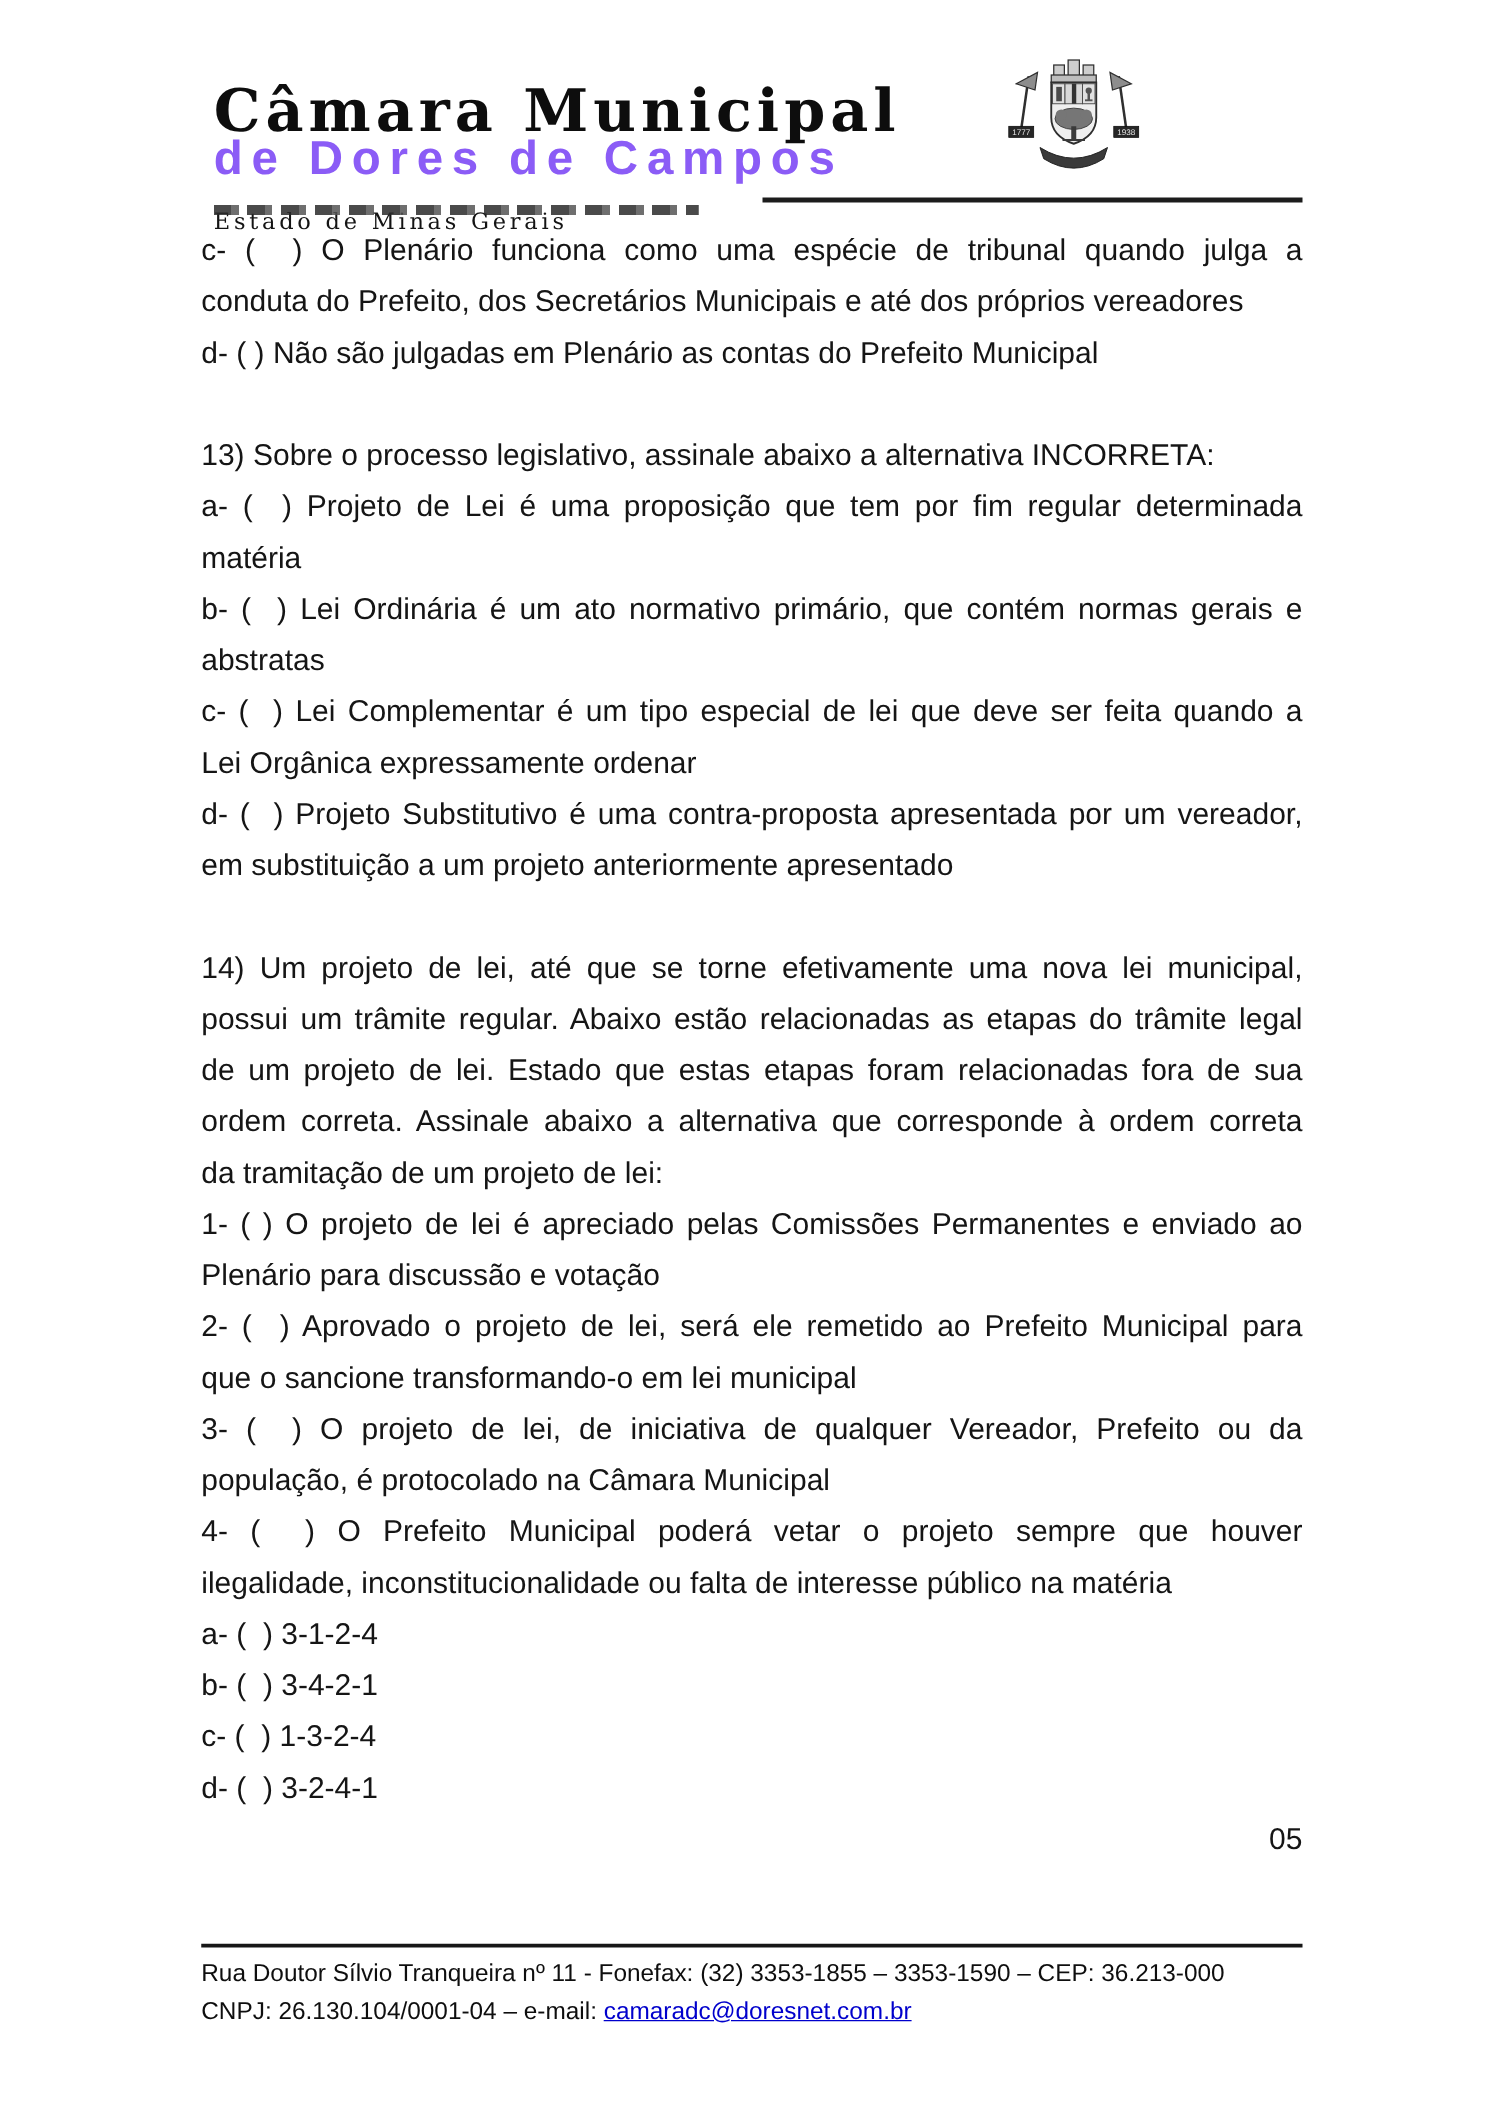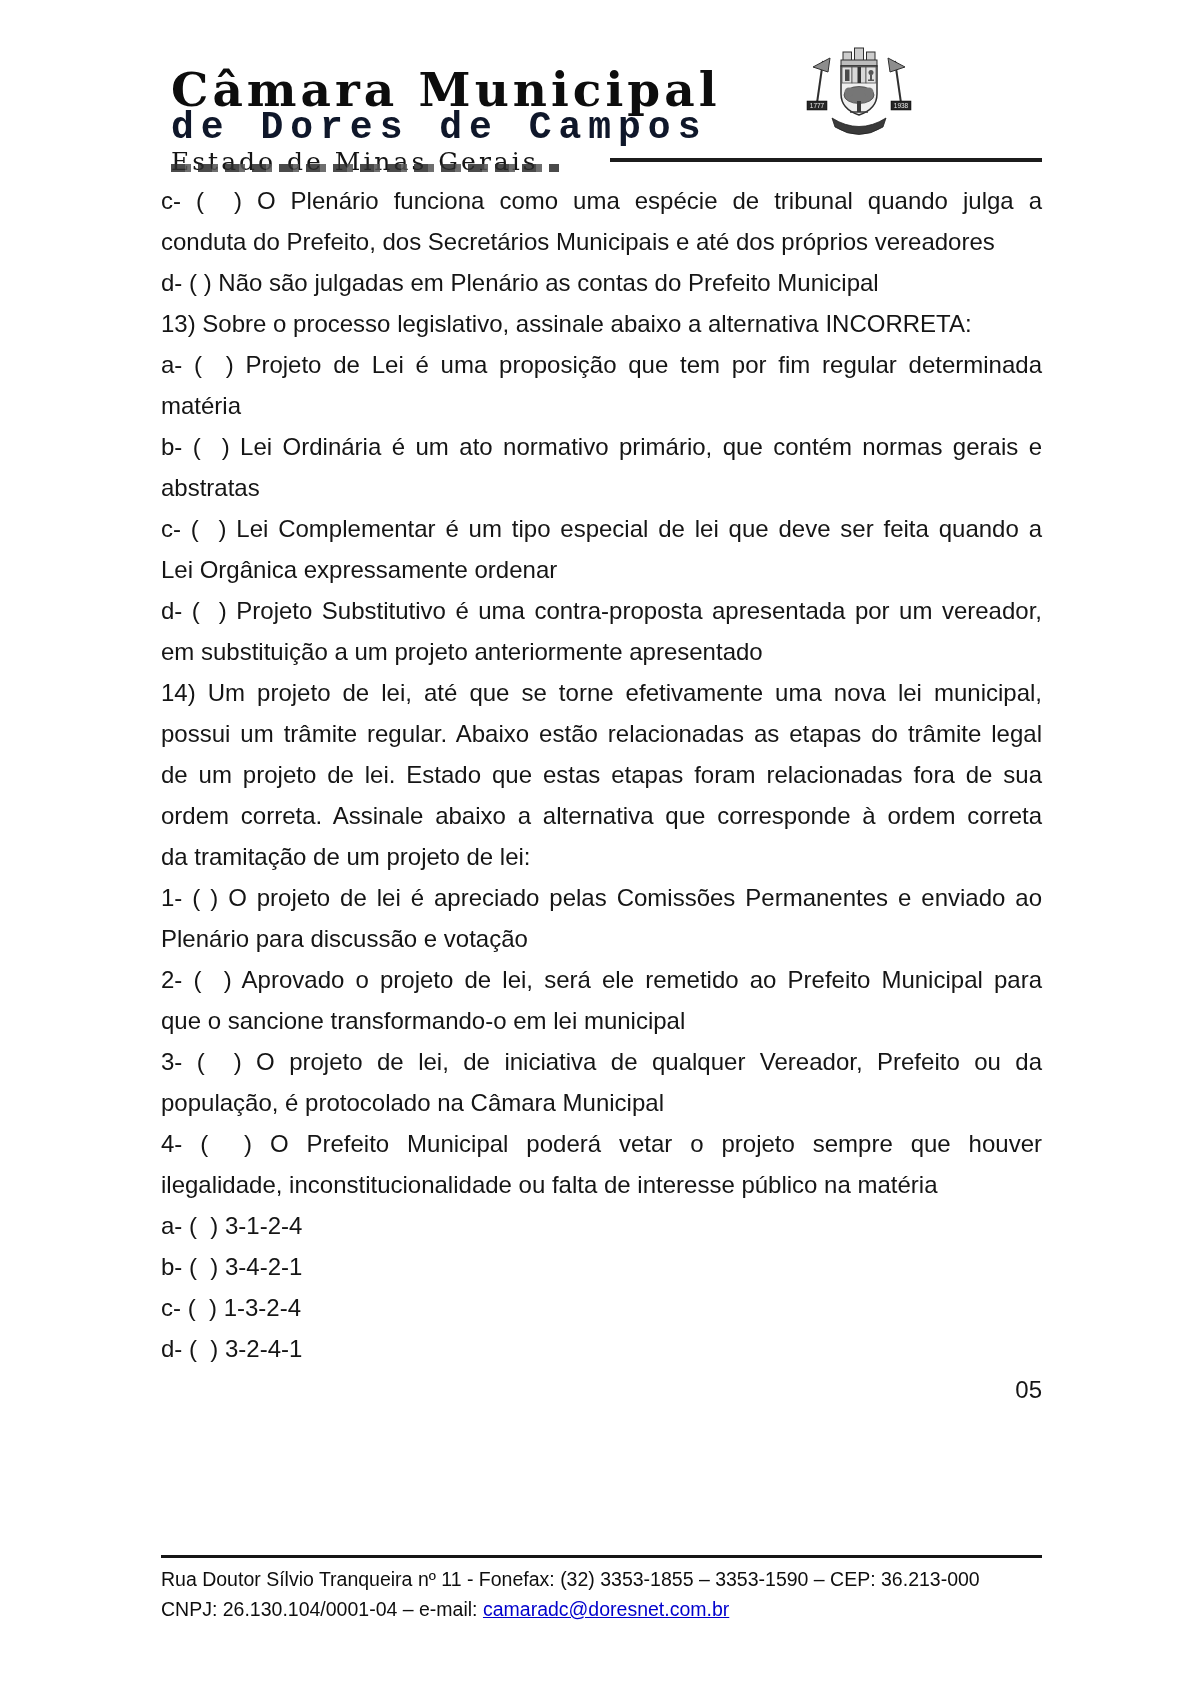--- a/index.html
+++ b/index.html
@@ -12,47 +12,47 @@
     color:#111111;
   }
   
   .hdr{position:absolute;left:171px;top:70px;}
   .hdr .t1{
     font-family:"DejaVu Serif","Liberation Serif",serif;
     font-weight:bold;font-size:47px;line-height:40px;
     letter-spacing:4px;color:#0d0d0d;white-space:nowrap;
   }
   .hdr .t2{
-    font-family:Liberation Mono, monospace;
+    font-family:Liberation Sans, sans-serif;
     font-weight:bold;font-size:38px;line-height:35px;
-    letter-spacing:7px;color:#0f172a;white-space:nowrap;
+    letter-spacing:7px;color:#8b5cf6;white-space:nowrap;
   }
   .hdr .t3{
     font-family:"DejaVu Serif","Liberation Serif",serif;
-    font-weight:normal;font-size:25px;line-height:25px;
-    letter-spacing:3px;color:#141414;margin-top:4px;white-space:nowrap;
+    font-weight:normal;font-size:18px;line-height:25px;
+    letter-spacing:3px;color:#141414;margin-top:20px;white-space:nowrap;
   }
   .ghost{
     position:absolute;left:171px;top:164px;width:388px;height:8px;
     background:repeating-linear-gradient(90deg,#2a2a2a 0 14px,#555 14px 20px,transparent 20px 27px);
     opacity:.85;
   }
   .hdr-rule{
     position:absolute;left:610px;top:158px;width:432px;height:4px;
     background:#1c1c1c;
   }
   .crest{position:absolute;left:806px;top:44px;width:106px;height:96px;}
   
   .doc{
     position:absolute;left:161px;top:180px;width:881px;
     font-size:24px;line-height:41px;color:#151515;
   }
   .ln{height:41px;white-space:nowrap;}
   .ln.j{white-space:normal;text-align:justify;text-align-last:justify;}
-  .ln.gap{}
+  .ln.gap{margin-top:41px;}
   .pagenum{height:41px;text-align:right;}
   
   .ftr-rule{
     position:absolute;left:161px;top:1555px;width:881px;height:3px;
     background:#161616;
   }
   .ftr{
     position:absolute;left:161px;top:1564px;width:881px;
     font-size:19.5px;line-height:30px;color:#0e0e0e;text-align:left;
   }

